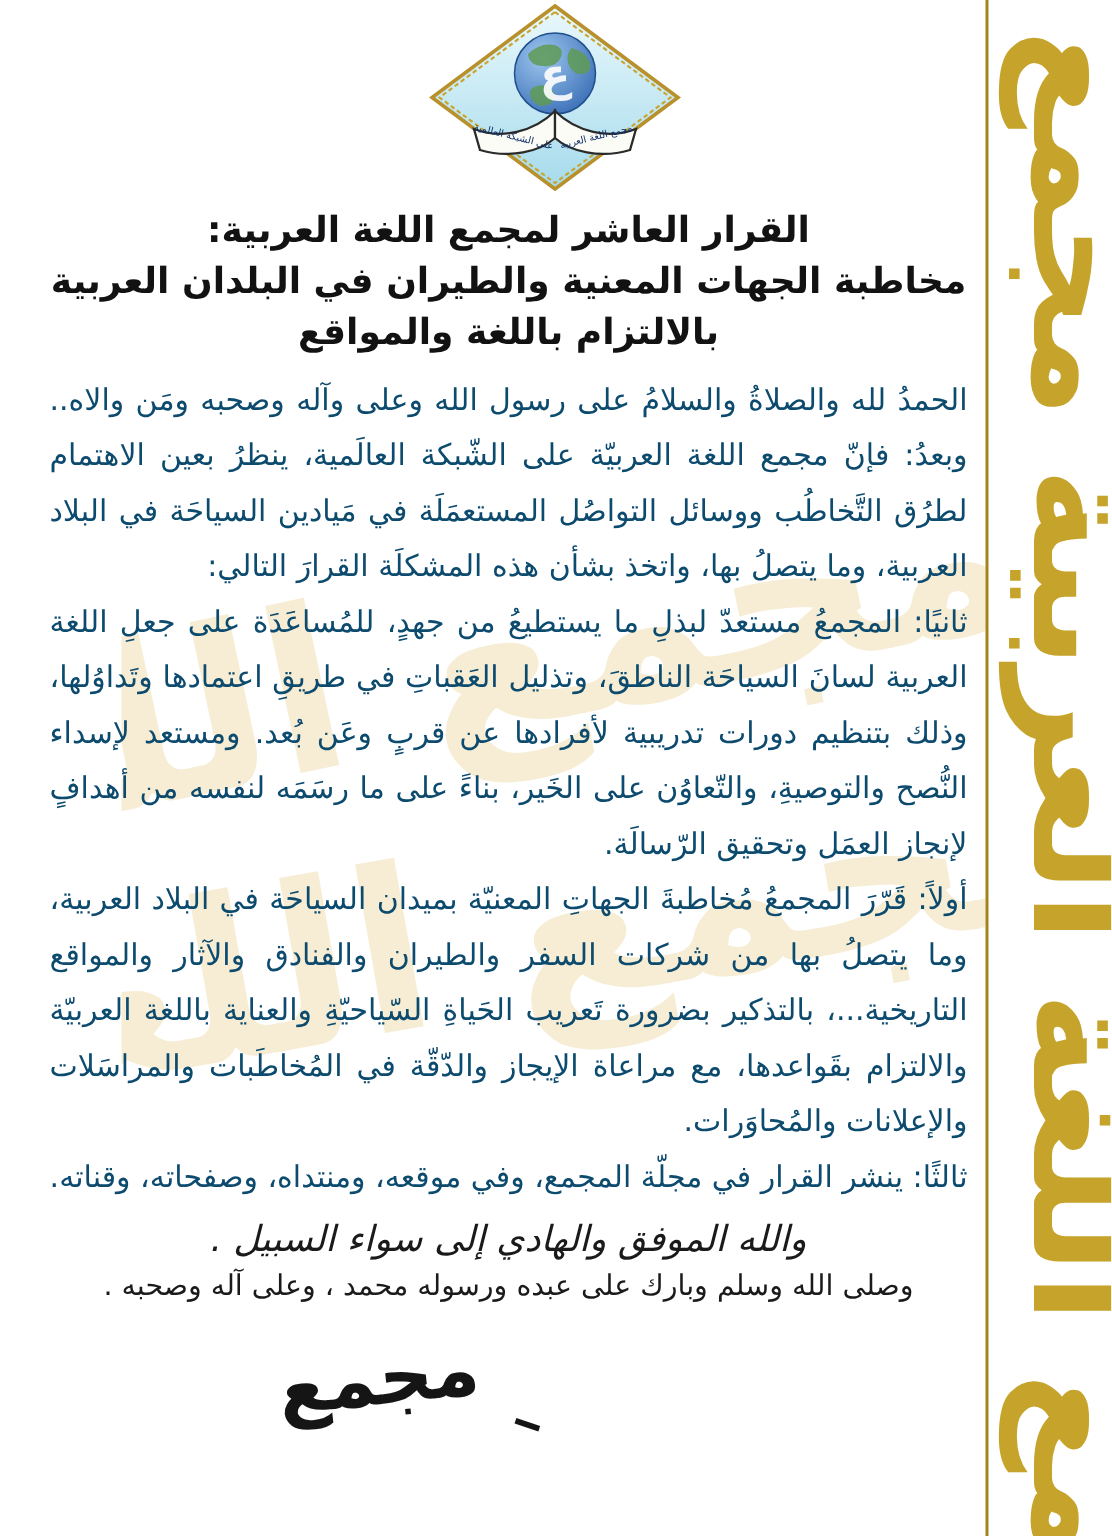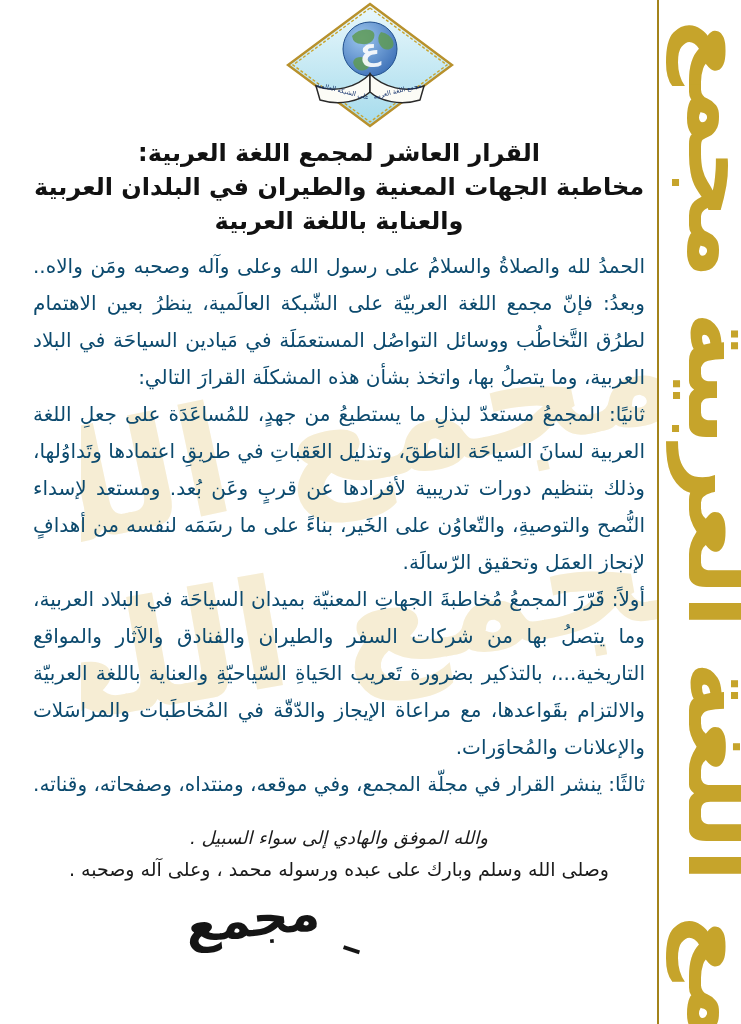--- a/index.html
+++ b/index.html
@@ -76,23 +76,23 @@
   }
   .doc-body { margin-top:10px; }
   .doc-body p {
     font-size:20px;
     line-height:37px;
     text-align:justify;
     text-align-last:right;
     color:#0c4a6e;
   }
   .footer-line1 {
-    margin-top:20px;
+    margin-top:8px;
     text-align:center;
-    font-size:18px;
+    font-size:24px;
     line-height:30px;
     font-style:italic;
     color:#1a1a1a;
   }
   .footer-line2 {
     text-align:center;
     font-size:19px;
     line-height:32px;
     color:#1a1a1a;
   }
@@ -141,21 +141,21 @@
       <text x="56" y="91" text-anchor="middle" font-size="6.5" fill="#12306B" transform="rotate(14 56 91)">على الشبكة العالمية</text>
       <text x="112" y="91" text-anchor="middle" font-size="6.5" fill="#12306B" transform="rotate(-14 112 91)">مجمع اللغة العربية</text>
     </svg>
   </div>
 
   <div class="content">
 
     <div class="doc-title">
       <div>القرار العاشر لمجمع اللغة العربية:</div>
       <div>مخاطبة الجهات المعنية والطيران في البلدان العربية</div>
-      <div>والعناية باللغة العربية</div>
+      <div>بالالتزام باللغة والمواقع</div>
     </div>
 
     <div class="doc-body">
       <p>الحمدُ لله والصلاةُ والسلامُ على رسول الله وعلى وآله وصحبه ومَن والاه.. وبعدُ: فإنّ مجمع اللغة العربيّة على الشّبكة العالَمية، ينظرُ بعين الاهتمام لطرُق التَّخاطُب ووسائل التواصُل المستعمَلَة في مَيادين السياحَة في البلاد العربية، وما يتصلُ بها، واتخذ بشأن هذه المشكلَة القرارَ التالي:</p>
       <p>ثانيًا: المجمعُ مستعدّ لبذلِ ما يستطيعُ من جهدٍ، للمُساعَدَة على جعلِ اللغة العربية لسانَ السياحَة الناطقَ، وتذليل العَقباتِ في طريقِ اعتمادها وتَداوُلها، وذلك بتنظيم دورات تدريبية لأفرادها عن قربٍ وعَن بُعد. ومستعد لإسداء النُّصح والتوصيةِ، والتّعاوُن على الخَير، بناءً على ما رسَمَه لنفسه من أهدافٍ لإنجاز العمَل وتحقيق الرّسالَة.</p>
       <p>أولاً: قَرّرَ المجمعُ مُخاطبةَ الجهاتِ المعنيّة بميدان السياحَة في البلاد العربية، وما يتصلُ بها من شركات السفر والطيران والفنادق والآثار والمواقع التاريخية...، بالتذكير بضرورة تَعريب الحَياةِ السّياحيّةِ والعناية باللغة العربيّة والالتزام بقَواعدها، مع مراعاة الإيجاز والدّقّة في المُخاطَبات والمراسَلات والإعلانات والمُحاوَرات.</p>
       <p>ثالثًا: ينشر القرار في مجلّة المجمع، وفي موقعه، ومنتداه، وصفحاته، وقناته.</p>
     </div>
 
     <div class="footer-line1">والله الموفق والهادي إلى سواء السبيل .</div>

